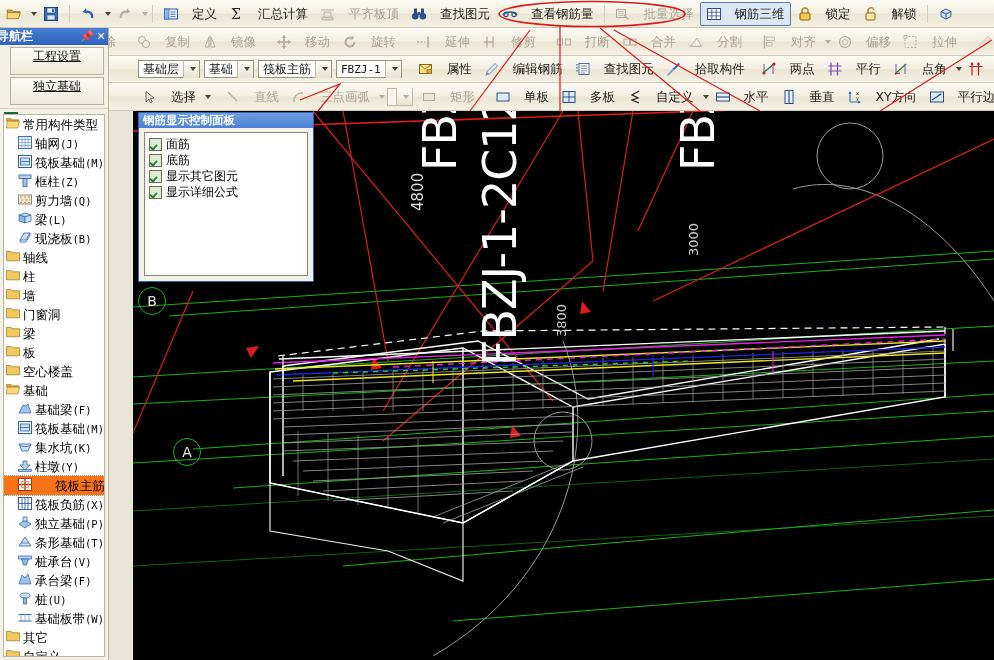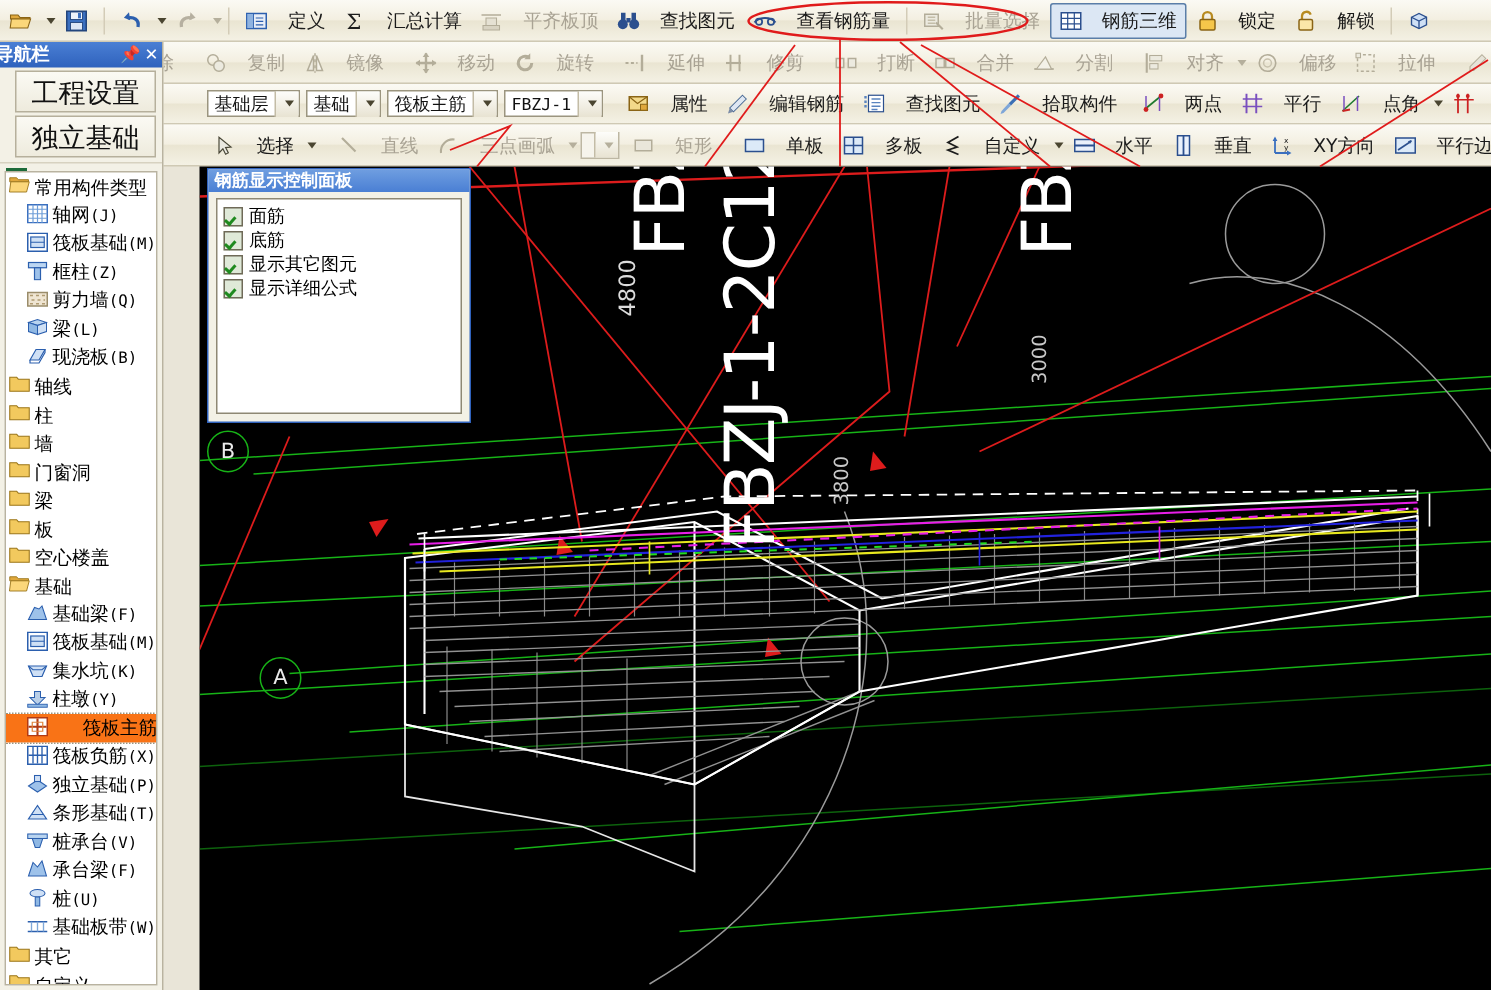--- a/index.html
+++ b/index.html
@@ -58,22 +58,22 @@
   
   #sidebar{position:absolute;left:0;top:28px;width:109px;height:632px;
            background:#f3f1e6;border-right:1px solid #b9b3a0;box-sizing:border-box;}
   #sbtitle{height:17px;background:linear-gradient(to bottom,#4a7fd4,#2f62bd);
            color:#fff;font-size:12px;font-weight:bold;line-height:17px;
            padding-left:1px;display:flex;align-items:center;overflow:hidden;}
   #sbtitle .t{flex:1;margin-left:-4px;letter-spacing:0px;}
   #sbtitle .tb{width:14px;text-align:center;font-weight:bold;font-size:11px;color:#fff;}
   .sbbtn{height:26px;margin:2px 4px 0 10px;
          background:linear-gradient(to bottom,#fbfaf4,#eeebdd);
-         border:1px solid #b6b09c;display:flex;align-items:flex-end;justify-content:center;
-         font-size:18px;color:#111;}
+         border:1px solid #b6b09c;display:flex;align-items:flex-start;justify-content:center;
+         font-size:12px;color:#111;text-decoration:underline;}
   #sbsplit{height:18px;margin-top:3px;border-top:1px solid #d7d2c0;position:relative;}
   #sbsplit .bar{position:absolute;left:4px;top:3px;width:14px;height:4px;background:#1d6b3a;}
   #sbsplit .bar2{position:absolute;left:8px;top:10px;width:12px;height:4px;background:#1d6b3a;}
 
   #tree{position:absolute;left:3px;top:86px;right:3px;bottom:3px;
         background:#fff;border:1px solid #b9b3a0;overflow:hidden;box-sizing:border-box;}
   .node{height:19px;display:flex;align-items:center;font-size:12.5px;color:#000;
         white-space:nowrap;padding-left:2px;}
   .node.child{padding-left:14px;}
   .node.sel{background:#f97316;outline:1px dotted #9a9480;gap:20px;}

